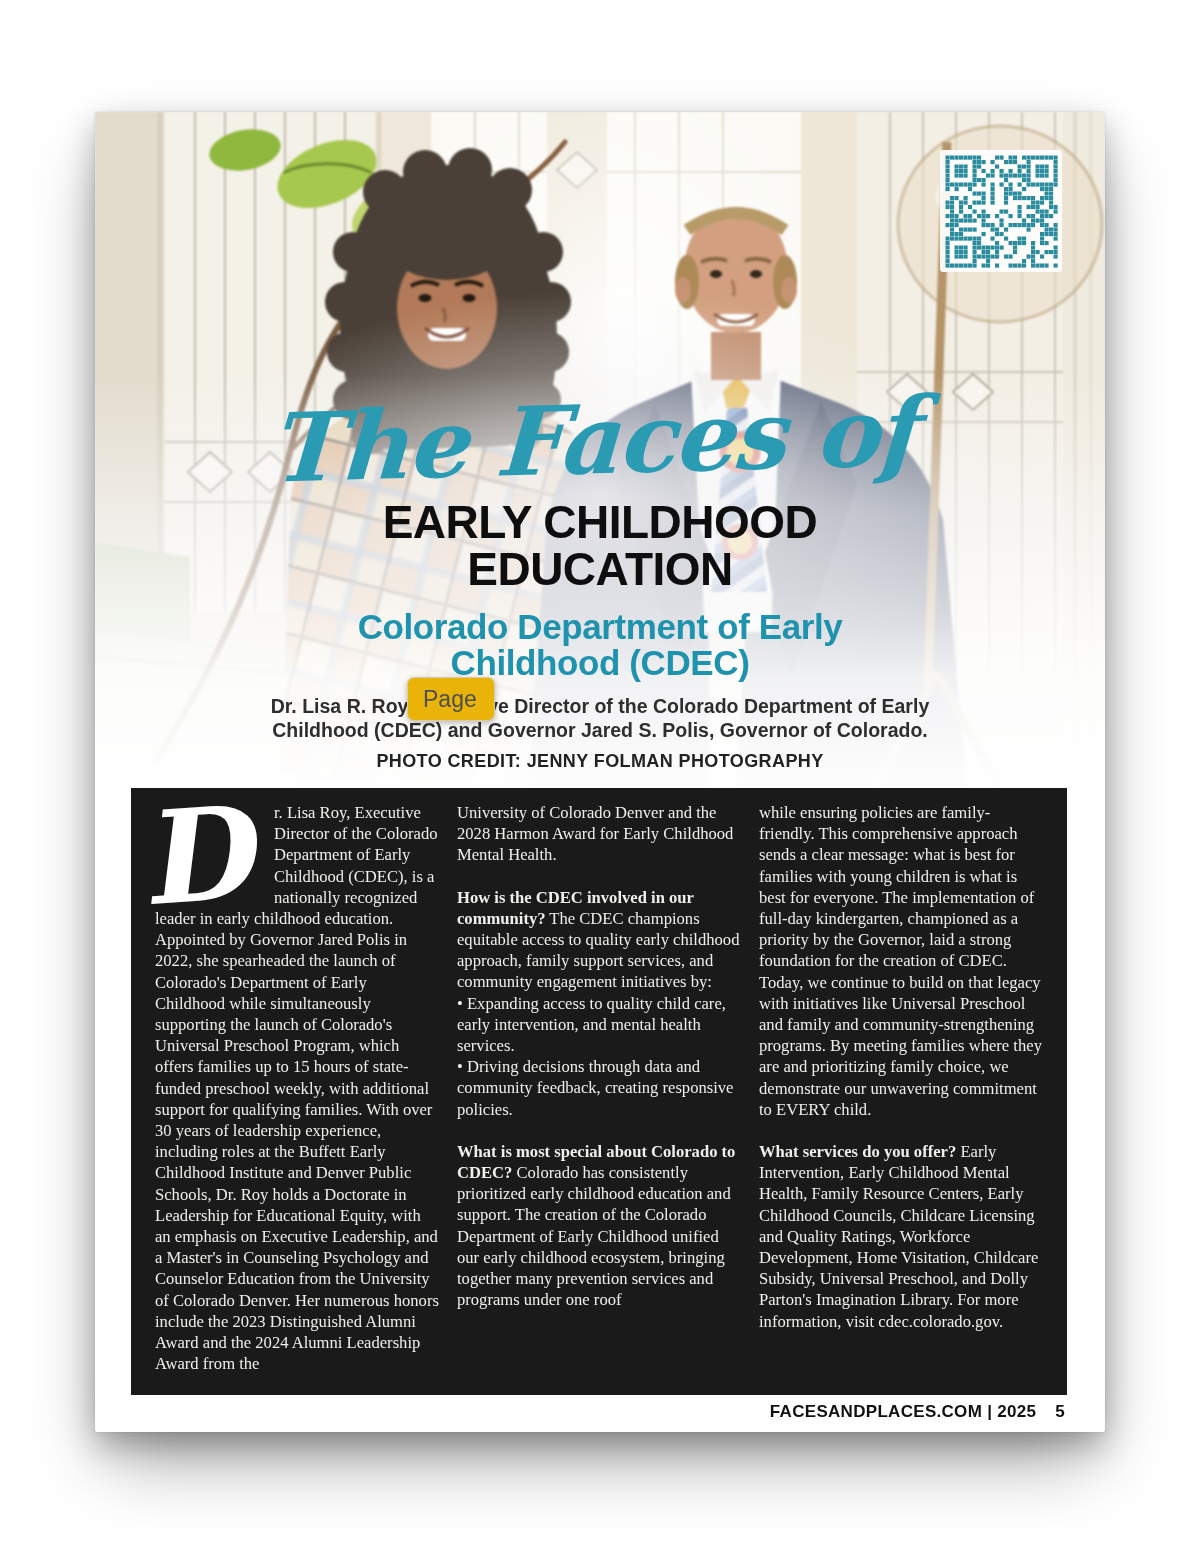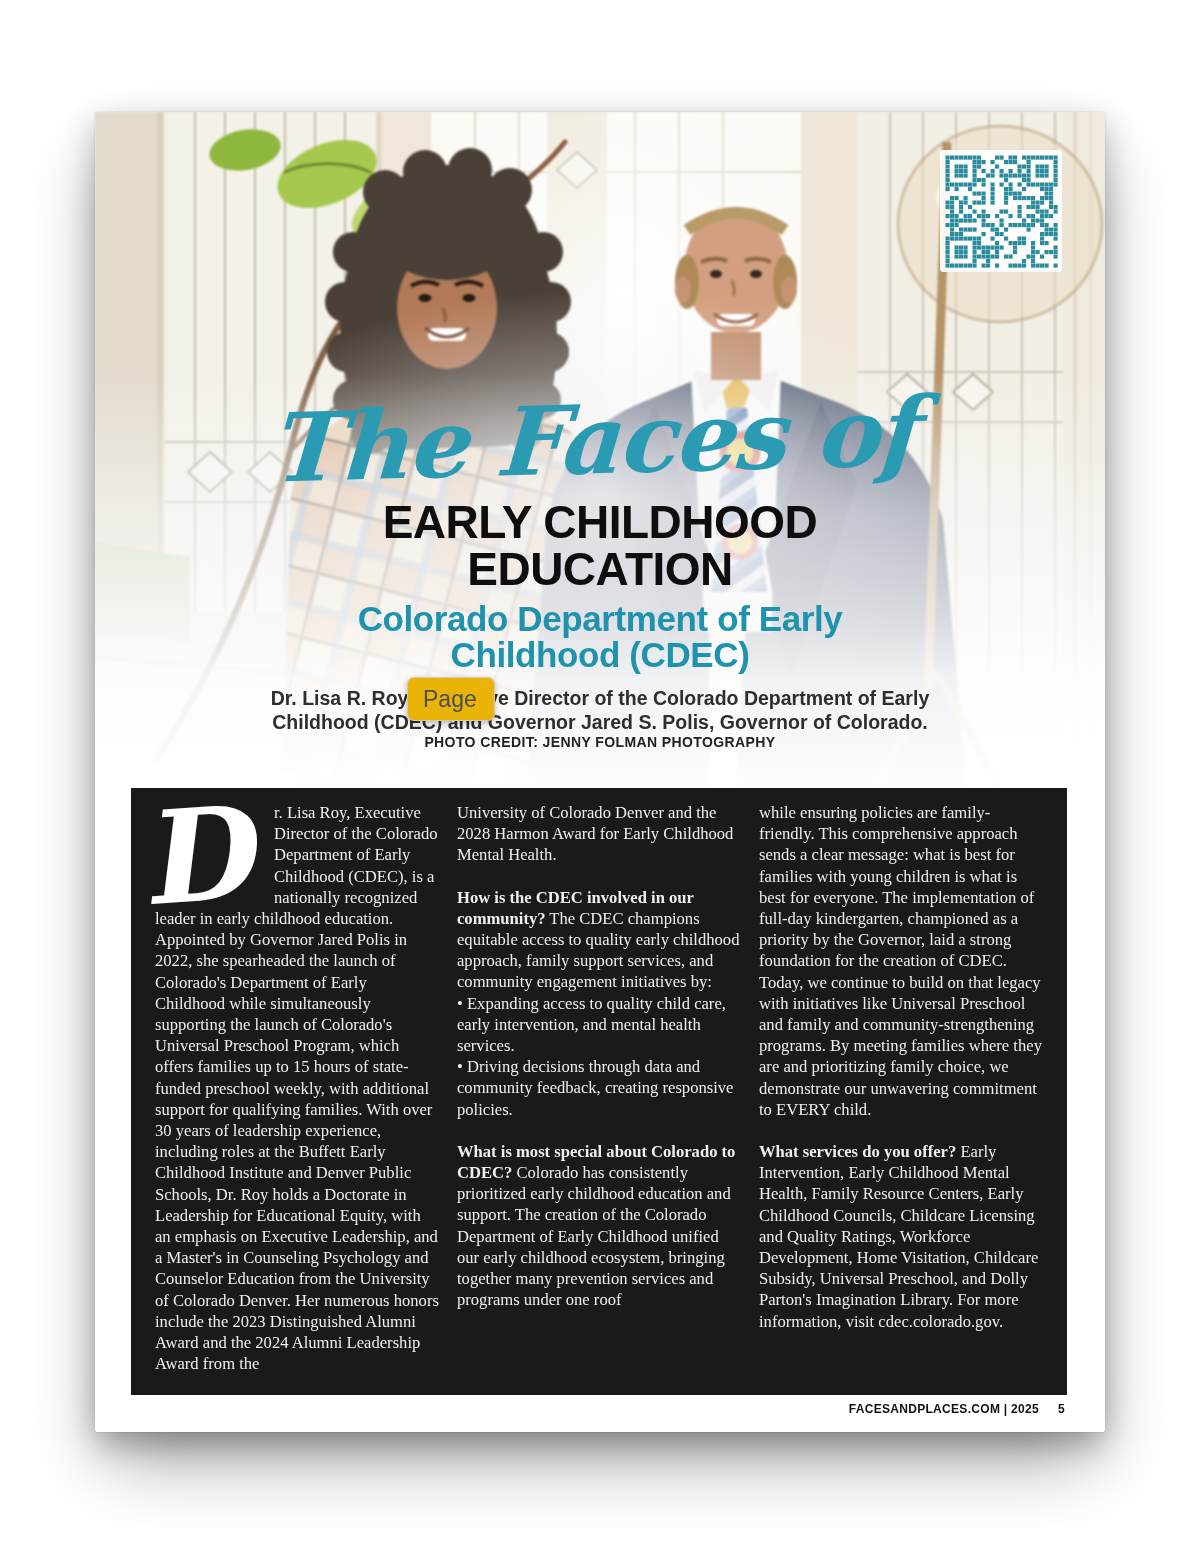--- a/index.html
+++ b/index.html
@@ -20,41 +20,41 @@
   
   .qr{position:absolute;left:845px;top:38px;width:122px;height:122px;}
   
   .masthead{position:absolute;left:0;top:272px;width:1010px;text-align:center;z-index:4;}
   .script{font-family:"DejaVu Serif",serif;font-style:italic;font-weight:700;
           font-size:95px;line-height:1.18;color:#2b9bb4;
           transform:skewX(-7deg) rotate(-1.5deg);letter-spacing:-2px;}
   .h1{font-size:46px;line-height:45px;font-weight:700;color:#0e0e0e;letter-spacing:-.5px;margin-top:2px;}
   .h1.first{margin-top:4px;}
   .sub{font-size:35px;line-height:36px;font-weight:700;color:#1f93ae;letter-spacing:-.4px;}
-  .sub.first{margin-top:9px;text-align:center;}
+  .sub.first{margin-top:17px;text-align:center;}
   .cap{margin-top:13px;font-size:19.5px;line-height:24px;font-weight:700;color:#2e2e2e;}
   .capline{display:block;}
-  .credit{font-size:14px;font-weight:700;letter-spacing:.4px;color:#222;}
+  .credit{margin-top:9px;font-size:18px;font-weight:700;letter-spacing:.4px;color:#222;}
   
   .tooltip{position:absolute;left:312px;top:565px;z-index:9;background:#eab308;
            border:1px solid rgba(210,210,212,.8);border-radius:7px;padding:8px 17px 7px 15px;
            box-shadow:0 2px 6px rgba(0,0,0,.28);font-size:23px;color:#4b4e53;}
   
   .article{position:absolute;left:36px;top:676px;width:936px;height:607px;background:#1a1a1a;
            box-sizing:border-box;padding:14px 24px 12px 24px;display:flex;gap:17px;overflow:hidden;}
   .col{width:285px;flex:0 0 285px;font-family:"Liberation Serif",serif;font-size:16.6px;
        line-height:21.2px;color:#f1efeb;text-align:left;}
   .col p{margin:0;}
   .col p.gap{margin-top:21px;}
   .col b{font-weight:700;}
   .dropcap{float:left;font-family:"DejaVu Serif",serif;font-style:italic;font-weight:700;
            font-size:128px;line-height:.78;color:#ffffff;margin:4px 12px 0 -4px;
            transform:rotate(-4deg);}
   
-  .footer{position:absolute;right:40px;top:1290px;font-size:12px;font-weight:700;
+  .footer{position:absolute;right:40px;top:1290px;font-size:17px;font-weight:700;
           letter-spacing:.3px;color:#111;}
   .footer .pagenum{margin-left:19px;}
 </style>
 </head>
 <body>
 
 <div class="canvas">
   <div class="page">
 
     <div class="photo">

